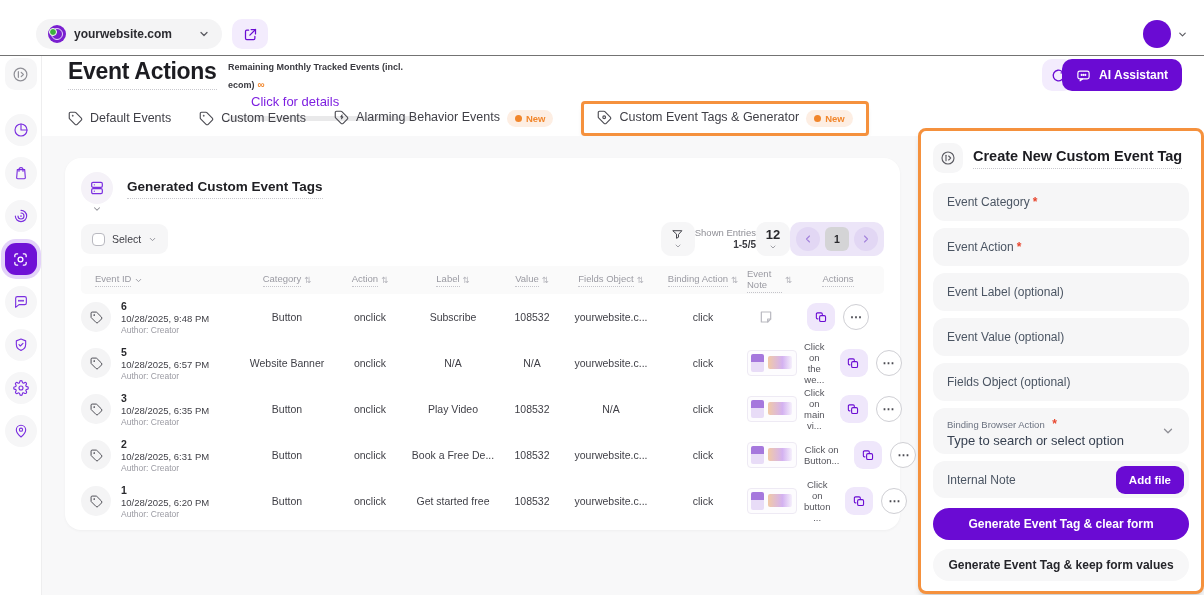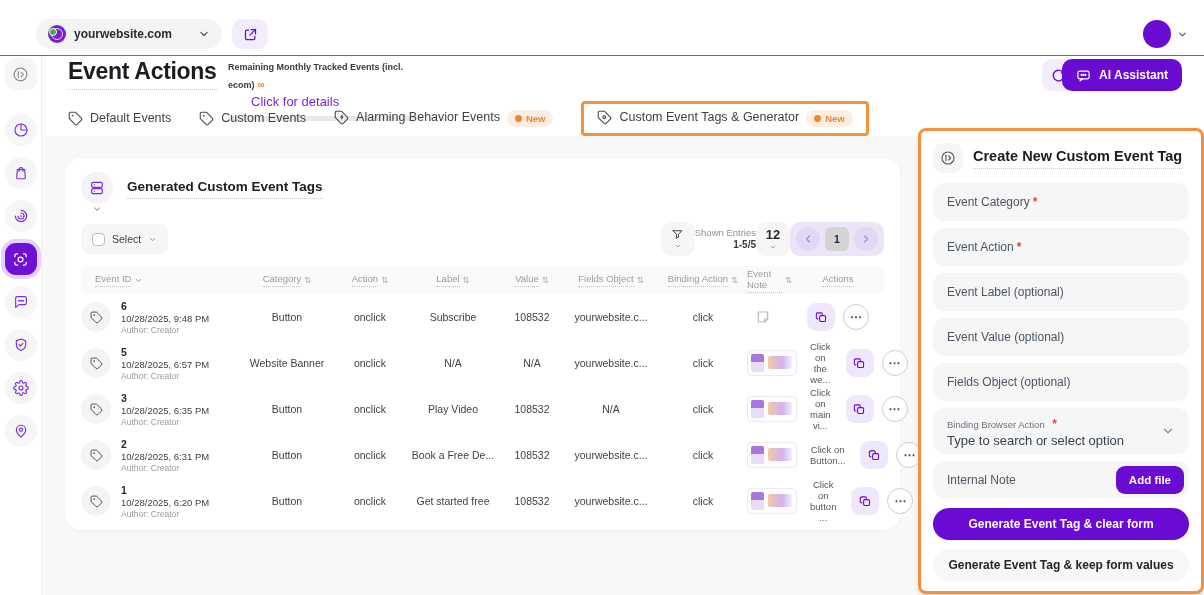--- a/index.html
+++ b/index.html
@@ -92,21 +92,21 @@
   .th .u { border-bottom:1px dotted #c4c4ca; padding-bottom:2px; }
   .sortud::after { content:"⇅"; font-size:8.5px; color:#b3b3ba; }
   .trow { height:46px; }
   .cell { font-size:10.5px; color:#3f3f46; text-align:center; }
   .cell-id { display:flex; align-items:center; gap:10px; text-align:left; }
   .tag-circle { width:30px; height:30px; border-radius:50%; background:#f4f4f5; color:#4b4b52; flex:0 0 30px;
     display:flex; align-items:center; justify-content:center; }
   .id-num { font-size:10.5px; font-weight:700; color:#2a2a2e; }
   .id-date { font-size:9.5px; color:#3f3f46; margin-top:1px; }
   .id-author { font-size:8.5px; color:#9a9aa2; margin-top:1px; }
-  .cell-note { display:flex; align-items:center; justify-content:center; gap:13px; font-size:9.5px; color:#55555c; }
+  .cell-note { display:flex; align-items:center; justify-content:center; gap:7px; font-size:9.5px; color:#55555c; }
   .thumb { width:50px; height:26px; border-radius:4px; background:#fdfcfe; border:1px solid #eeeaf4;
     position:relative; overflow:hidden; flex:0 0 50px; }
   .thumb::before { content:""; position:absolute; left:3px; top:3px; width:13px; height:18px; border-radius:2px;
     background:linear-gradient(#a678dd 0 45%, #e8dcf7 45% 100%); }
   .thumb::after { content:""; position:absolute; left:20px; top:5px; width:24px; height:13px; border-radius:2px;
     background:linear-gradient(90deg,#f0c49c, #cfa9ef 60%, #f4eefb); opacity:.9; }
   .cell-actions { display:flex; align-items:center; justify-content:center; gap:8px; }
   .copy-btn { width:28px; height:28px; border-radius:9px; background:#efe7fb; color:#6a0bd3;
     display:flex; align-items:center; justify-content:center; cursor:pointer; }
   .more-btn { width:26px; height:26px; border-radius:50%; background:#fff; border:1.5px solid #cfcfd4; color:#4b4b52;

